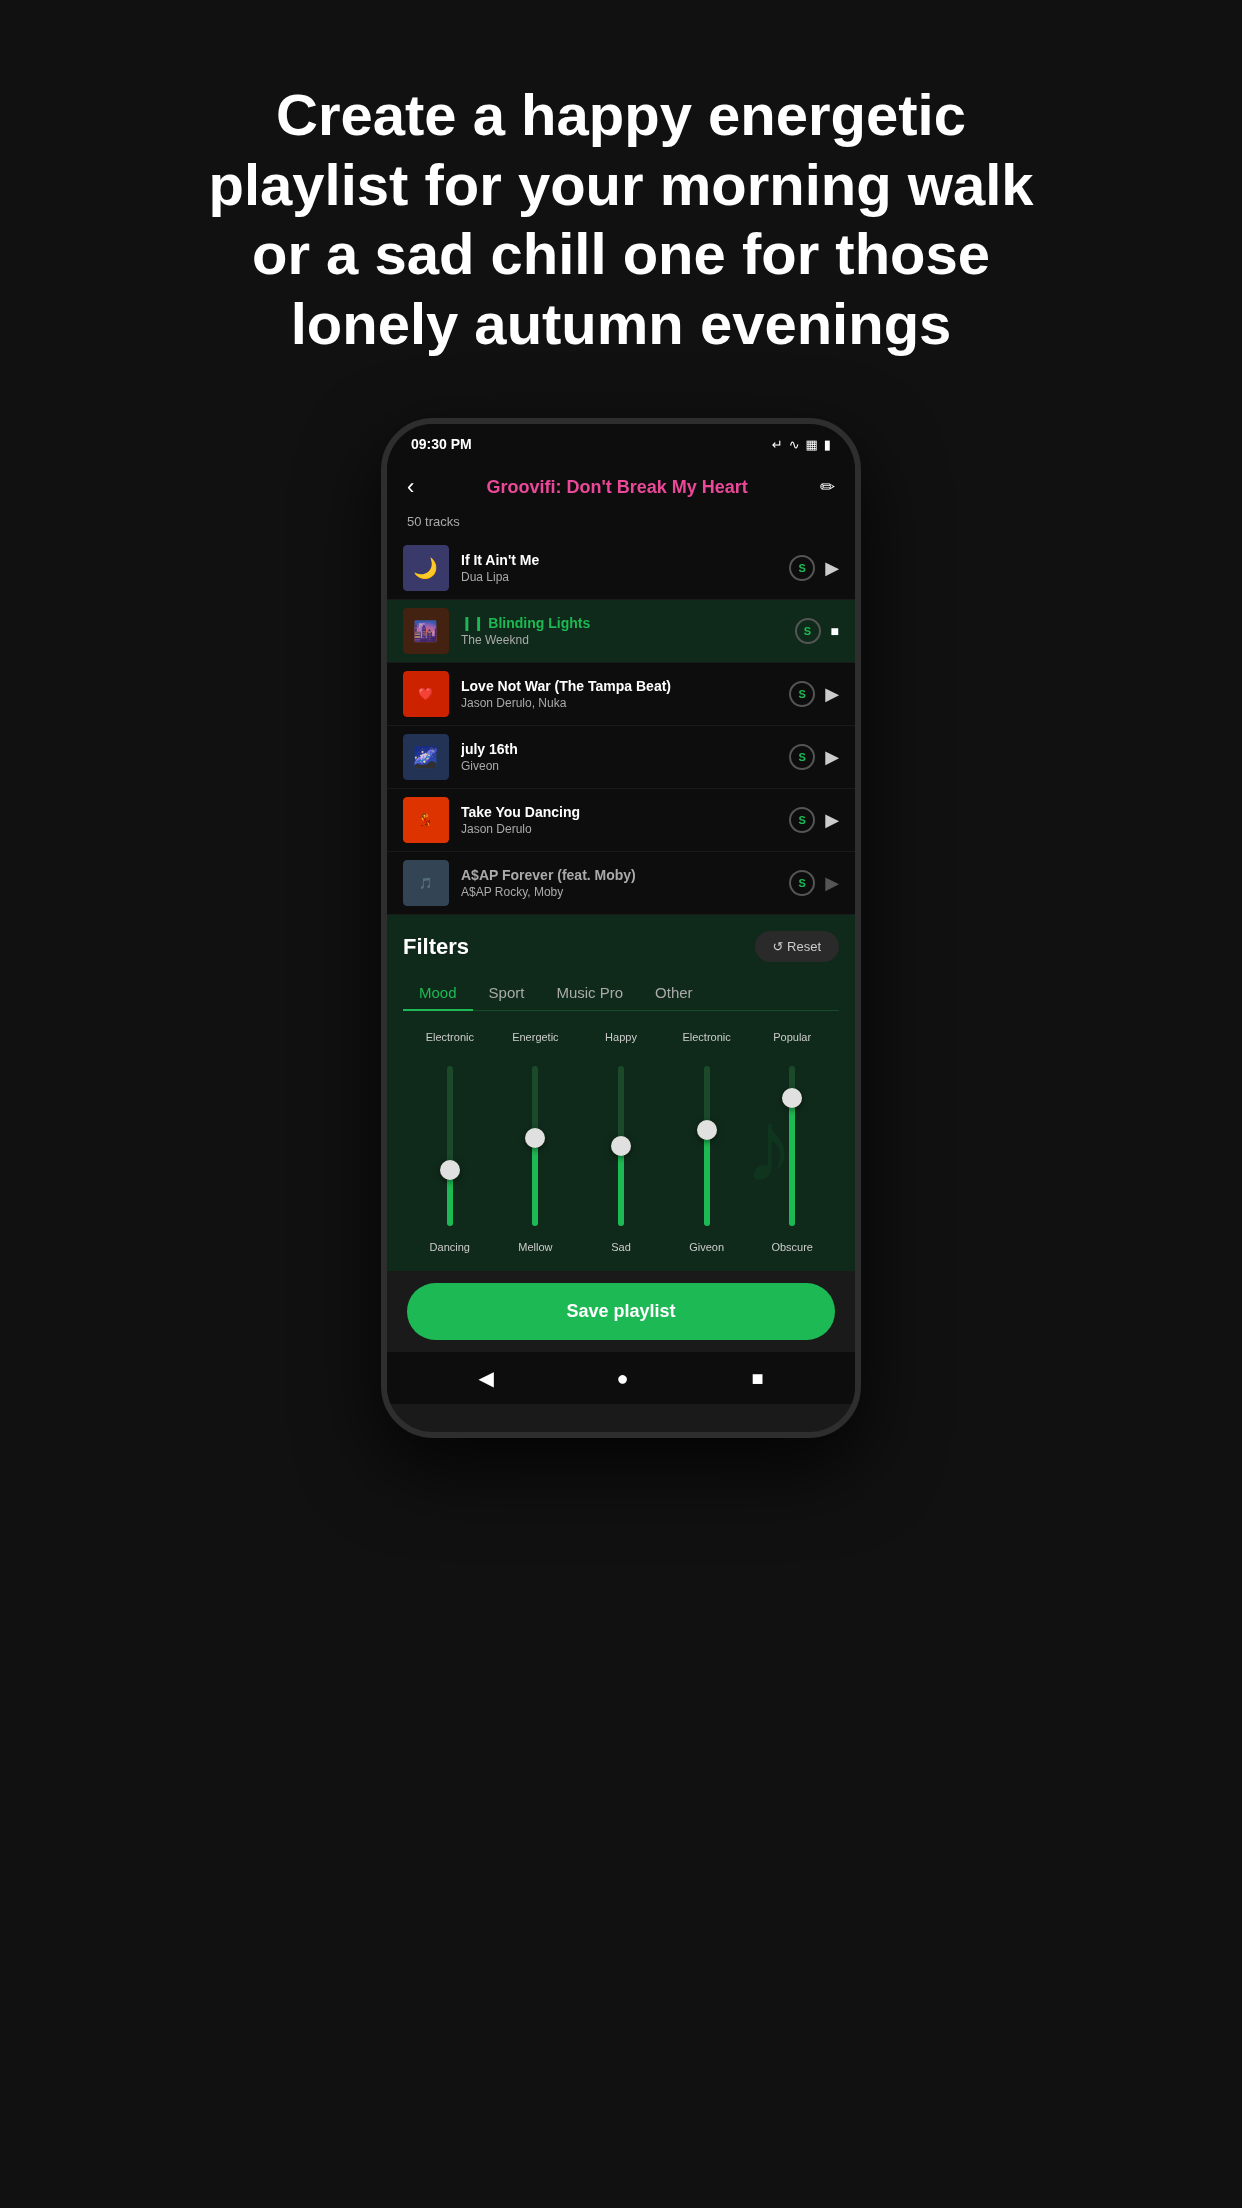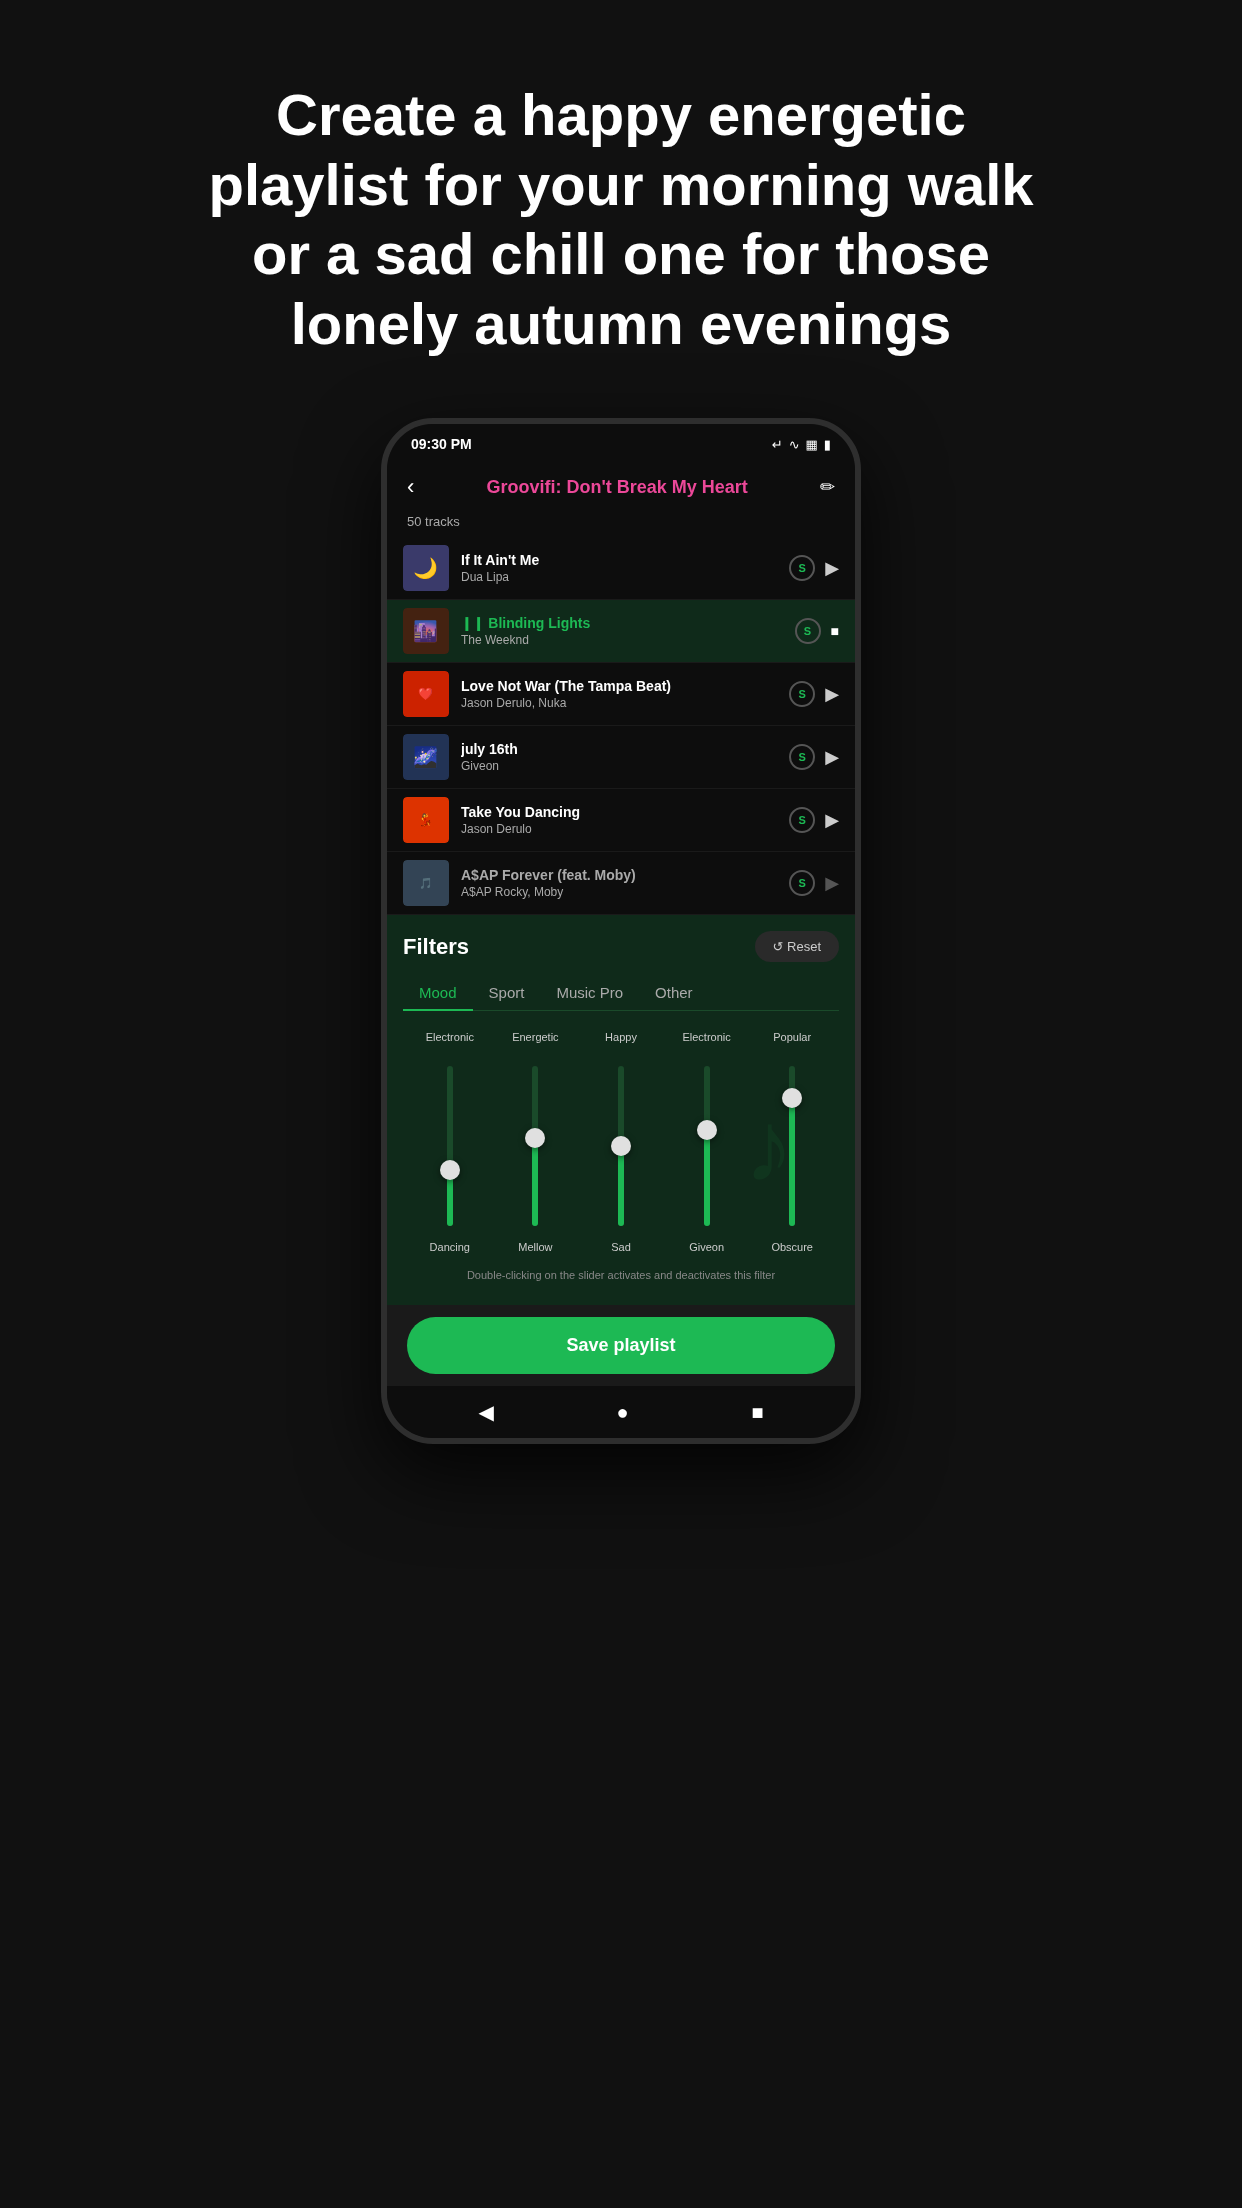--- a/index.html
+++ b/index.html
@@ -534,21 +534,20 @@
           <div class="slider-track">
             <div class="slider-fill" style="height:80%;"></div>
             <div class="slider-thumb" style="bottom:calc(80% - 10px);"></div>
           </div>
         </div>
         <div class="slider-bottom-label">Obscure</div>
       </div>
 
     </div>
 
-    <div class="hint-text">Double-clicking on the slider activates and deactivates this filter</div>
   </div>
 
   <button class="save-btn">Save playlist</button>
 
   <div class="nav-bar">
     <span class="nav-icon">◀</span>
     <span class="nav-icon">●</span>
     <span class="nav-icon">■</span>
   </div>
 

